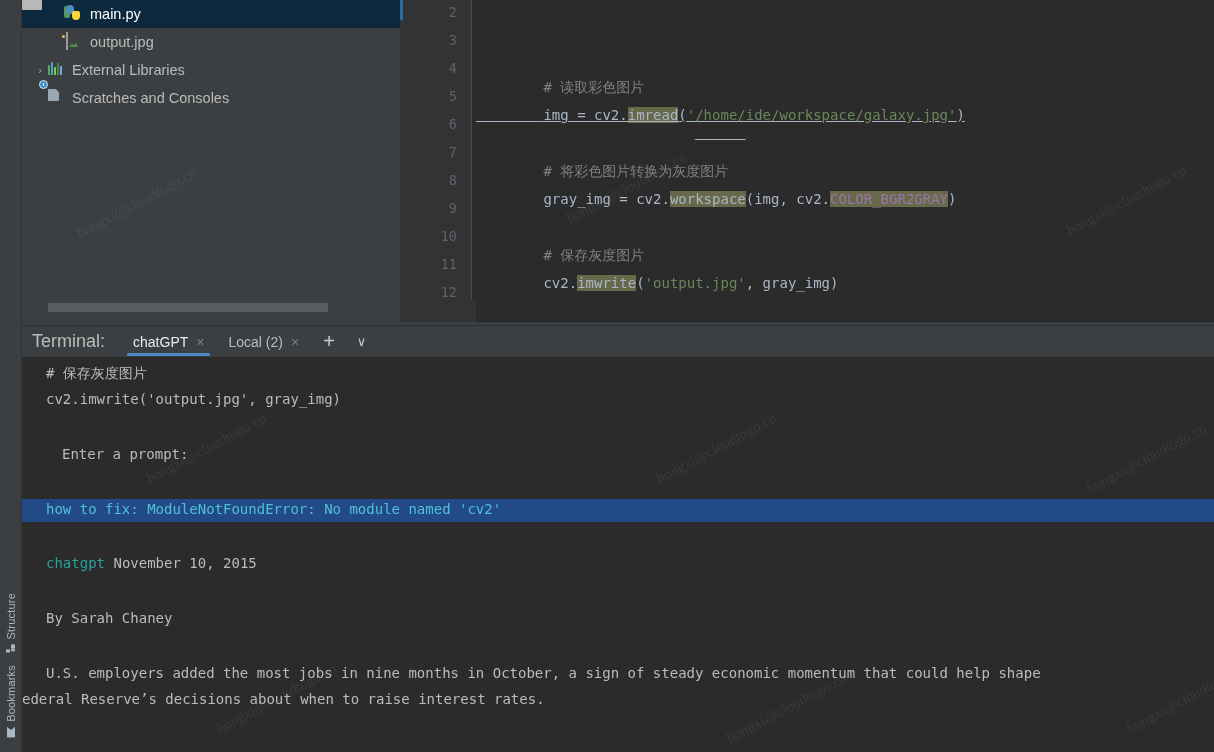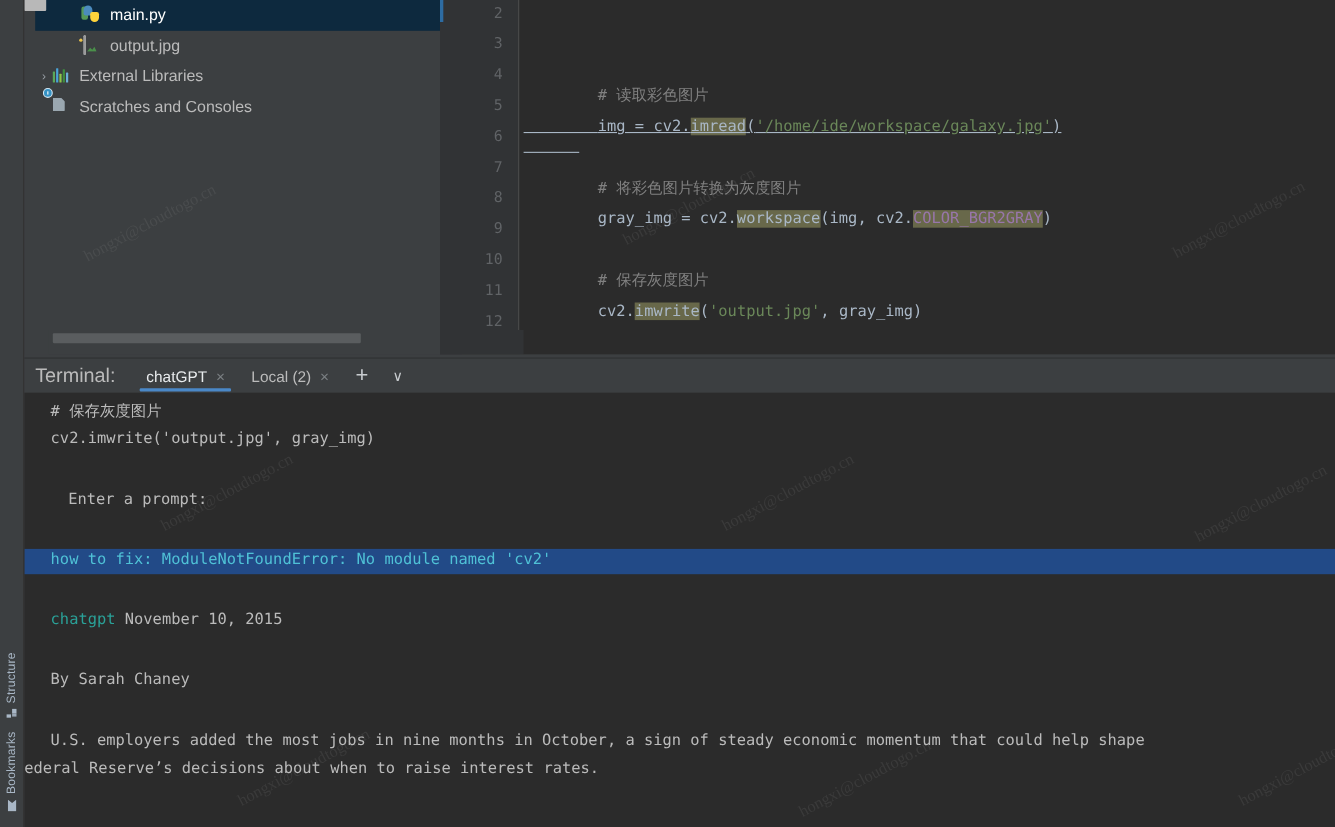--- a/index.html
+++ b/index.html
@@ -87,21 +87,21 @@
     font-size: 11px;
     display: flex; align-items: center; justify-content: center;
   }
   .tree-row .ico {
     width: 18px; flex: 0 0 18px;
     height: 18px;
     margin-right: 6px;
     position: relative;
     display: inline-block;
   }
-  .indent-1 { padding-left: 44px; margin-left: 10px; }
+  .indent-1 { padding-left: 44px; }
   .indent-0 { padding-left: 10px; }
 
   
   .folder-peek {
     position: absolute;
     left: 0px; top: -6px;
     width: 20px; height: 16px;
     background: #b8b8b8;
     border-radius: 1px 2px 1px 1px;
   }
@@ -212,21 +212,21 @@
     right: 14px;
     width: 40px;
     text-align: right;
     color: #606366;
     font-size: 13.5px;
     font-family: "DejaVu Sans Mono", "Liberation Mono", monospace;
   }
   .code-area {
     position: absolute;
     left: 76px; top: 0;
-    right: 0; height: 322px;
+    right: 0; height: 322px; text-align: center;
   }
   .cline {
     position: absolute;
     left: 0;
     white-space: pre;
     font-size: 14px;
     font-family: "DejaVu Sans Mono", "Liberation Mono", monospace;
     color: #a9b7c6;
     line-height: 18px;
   }

